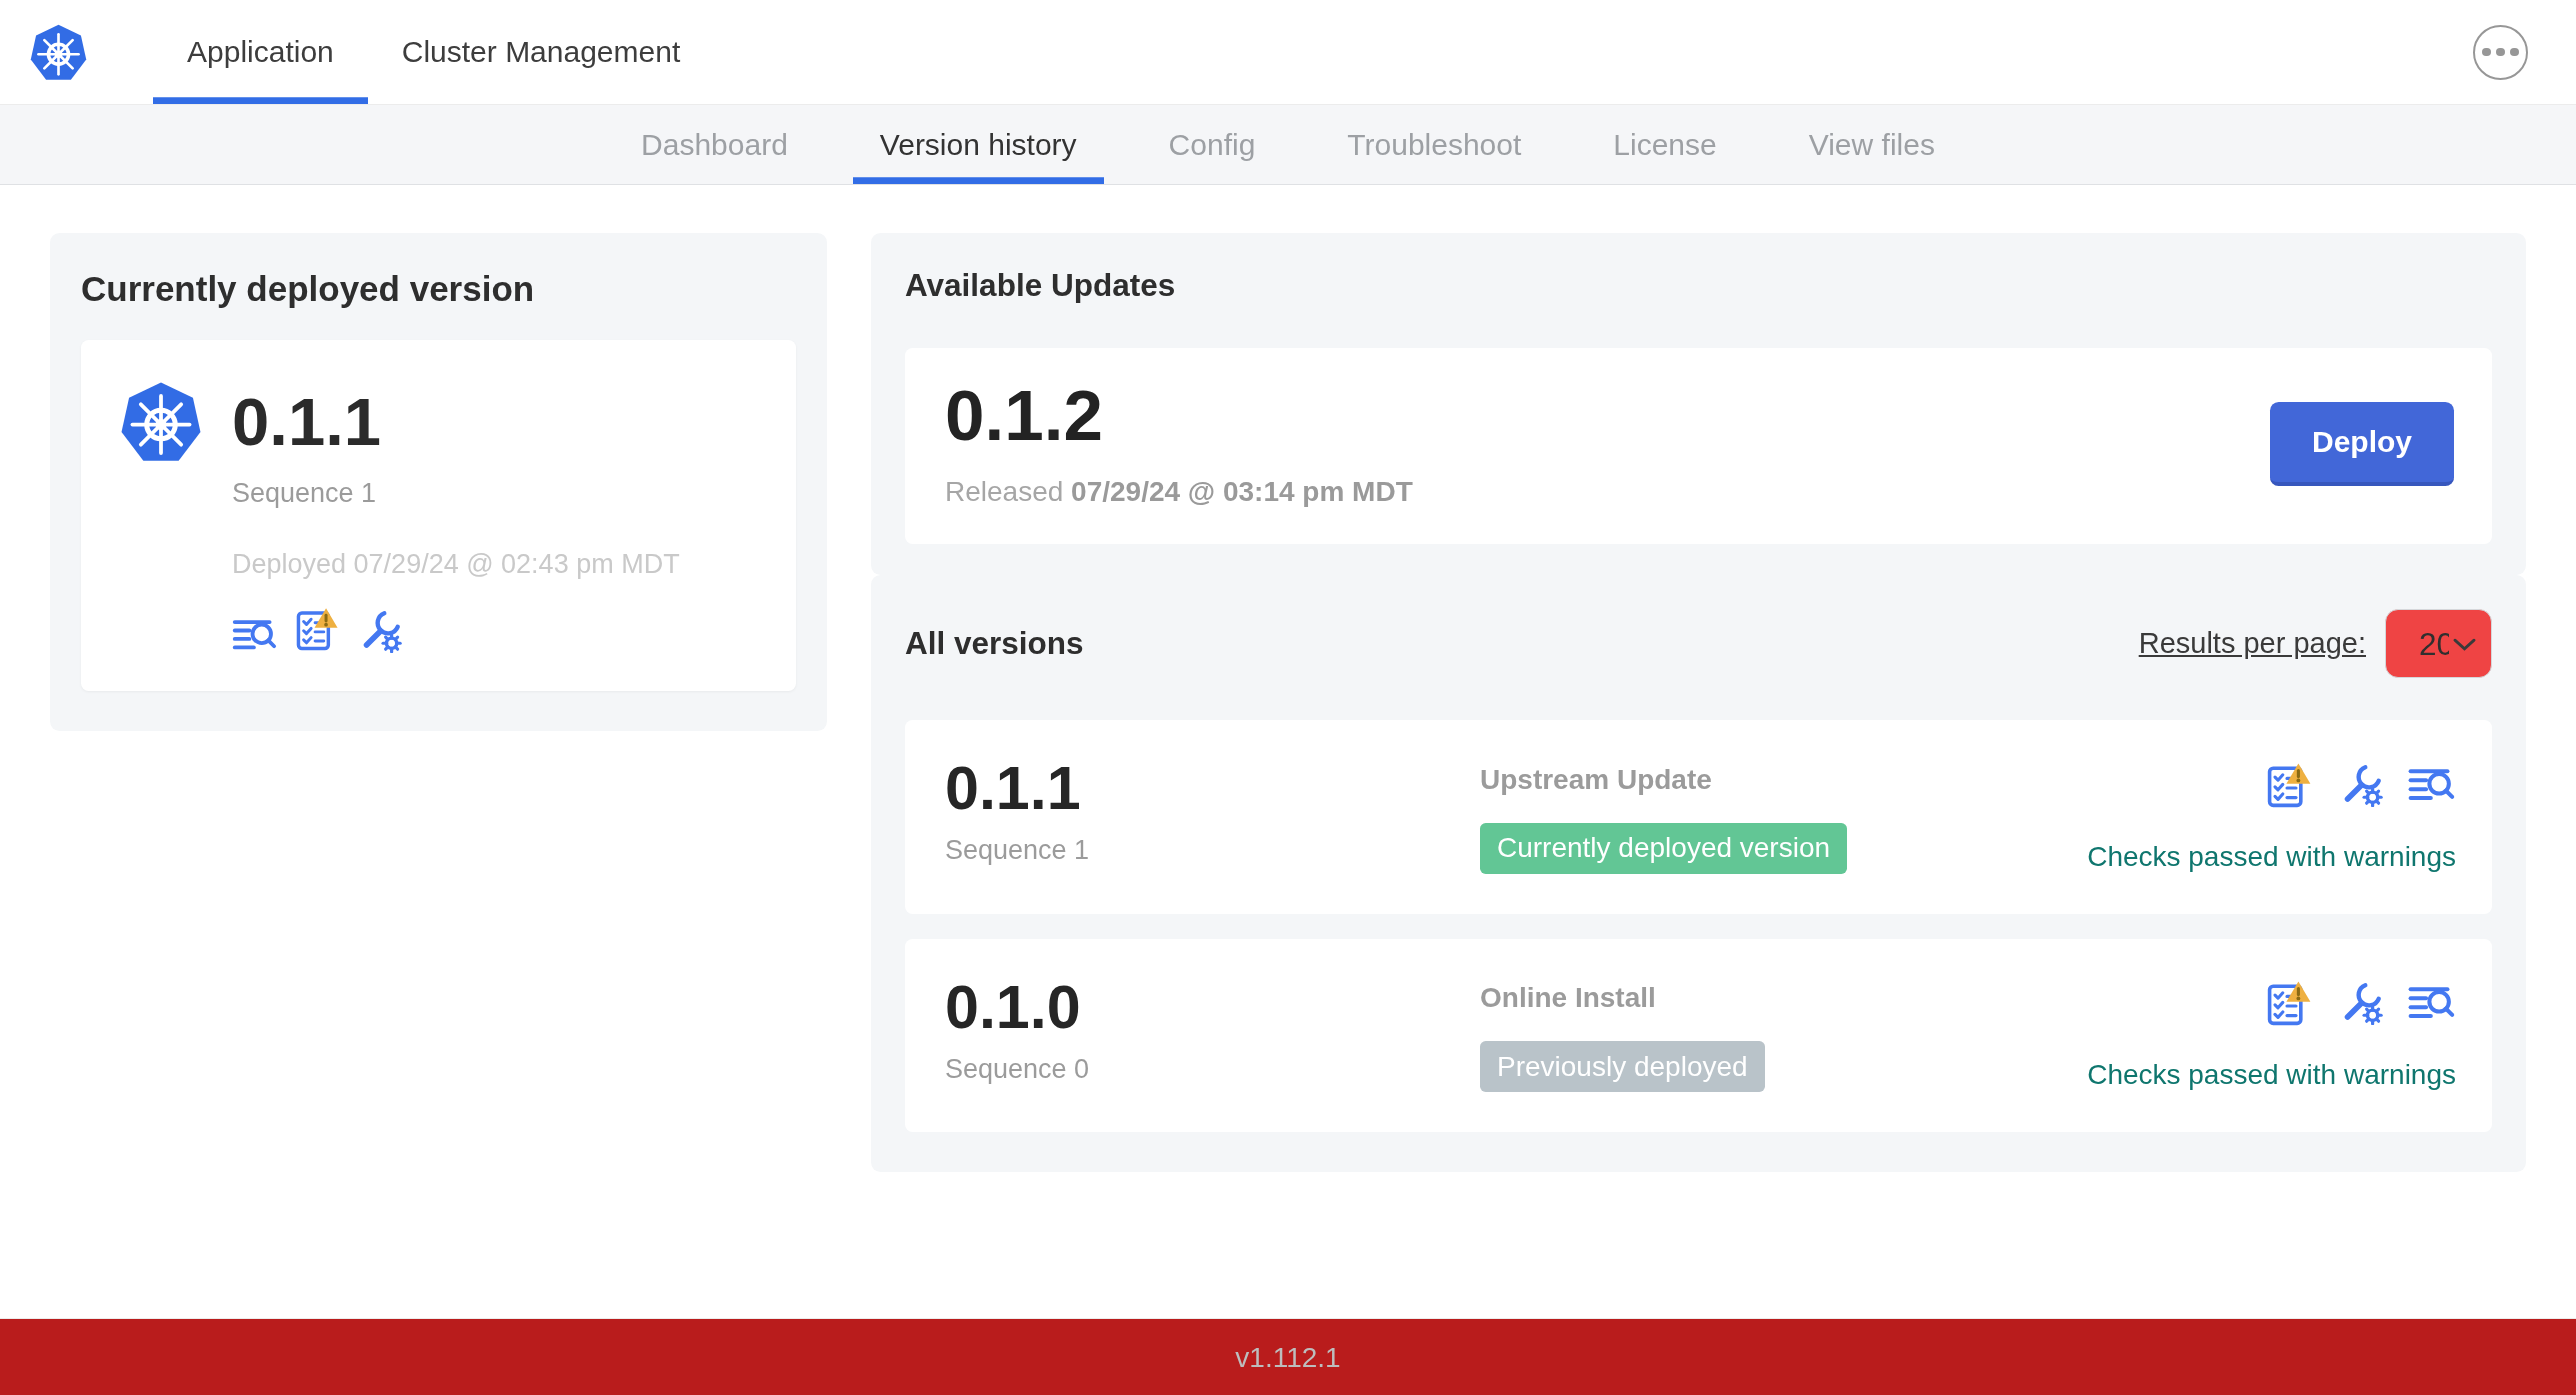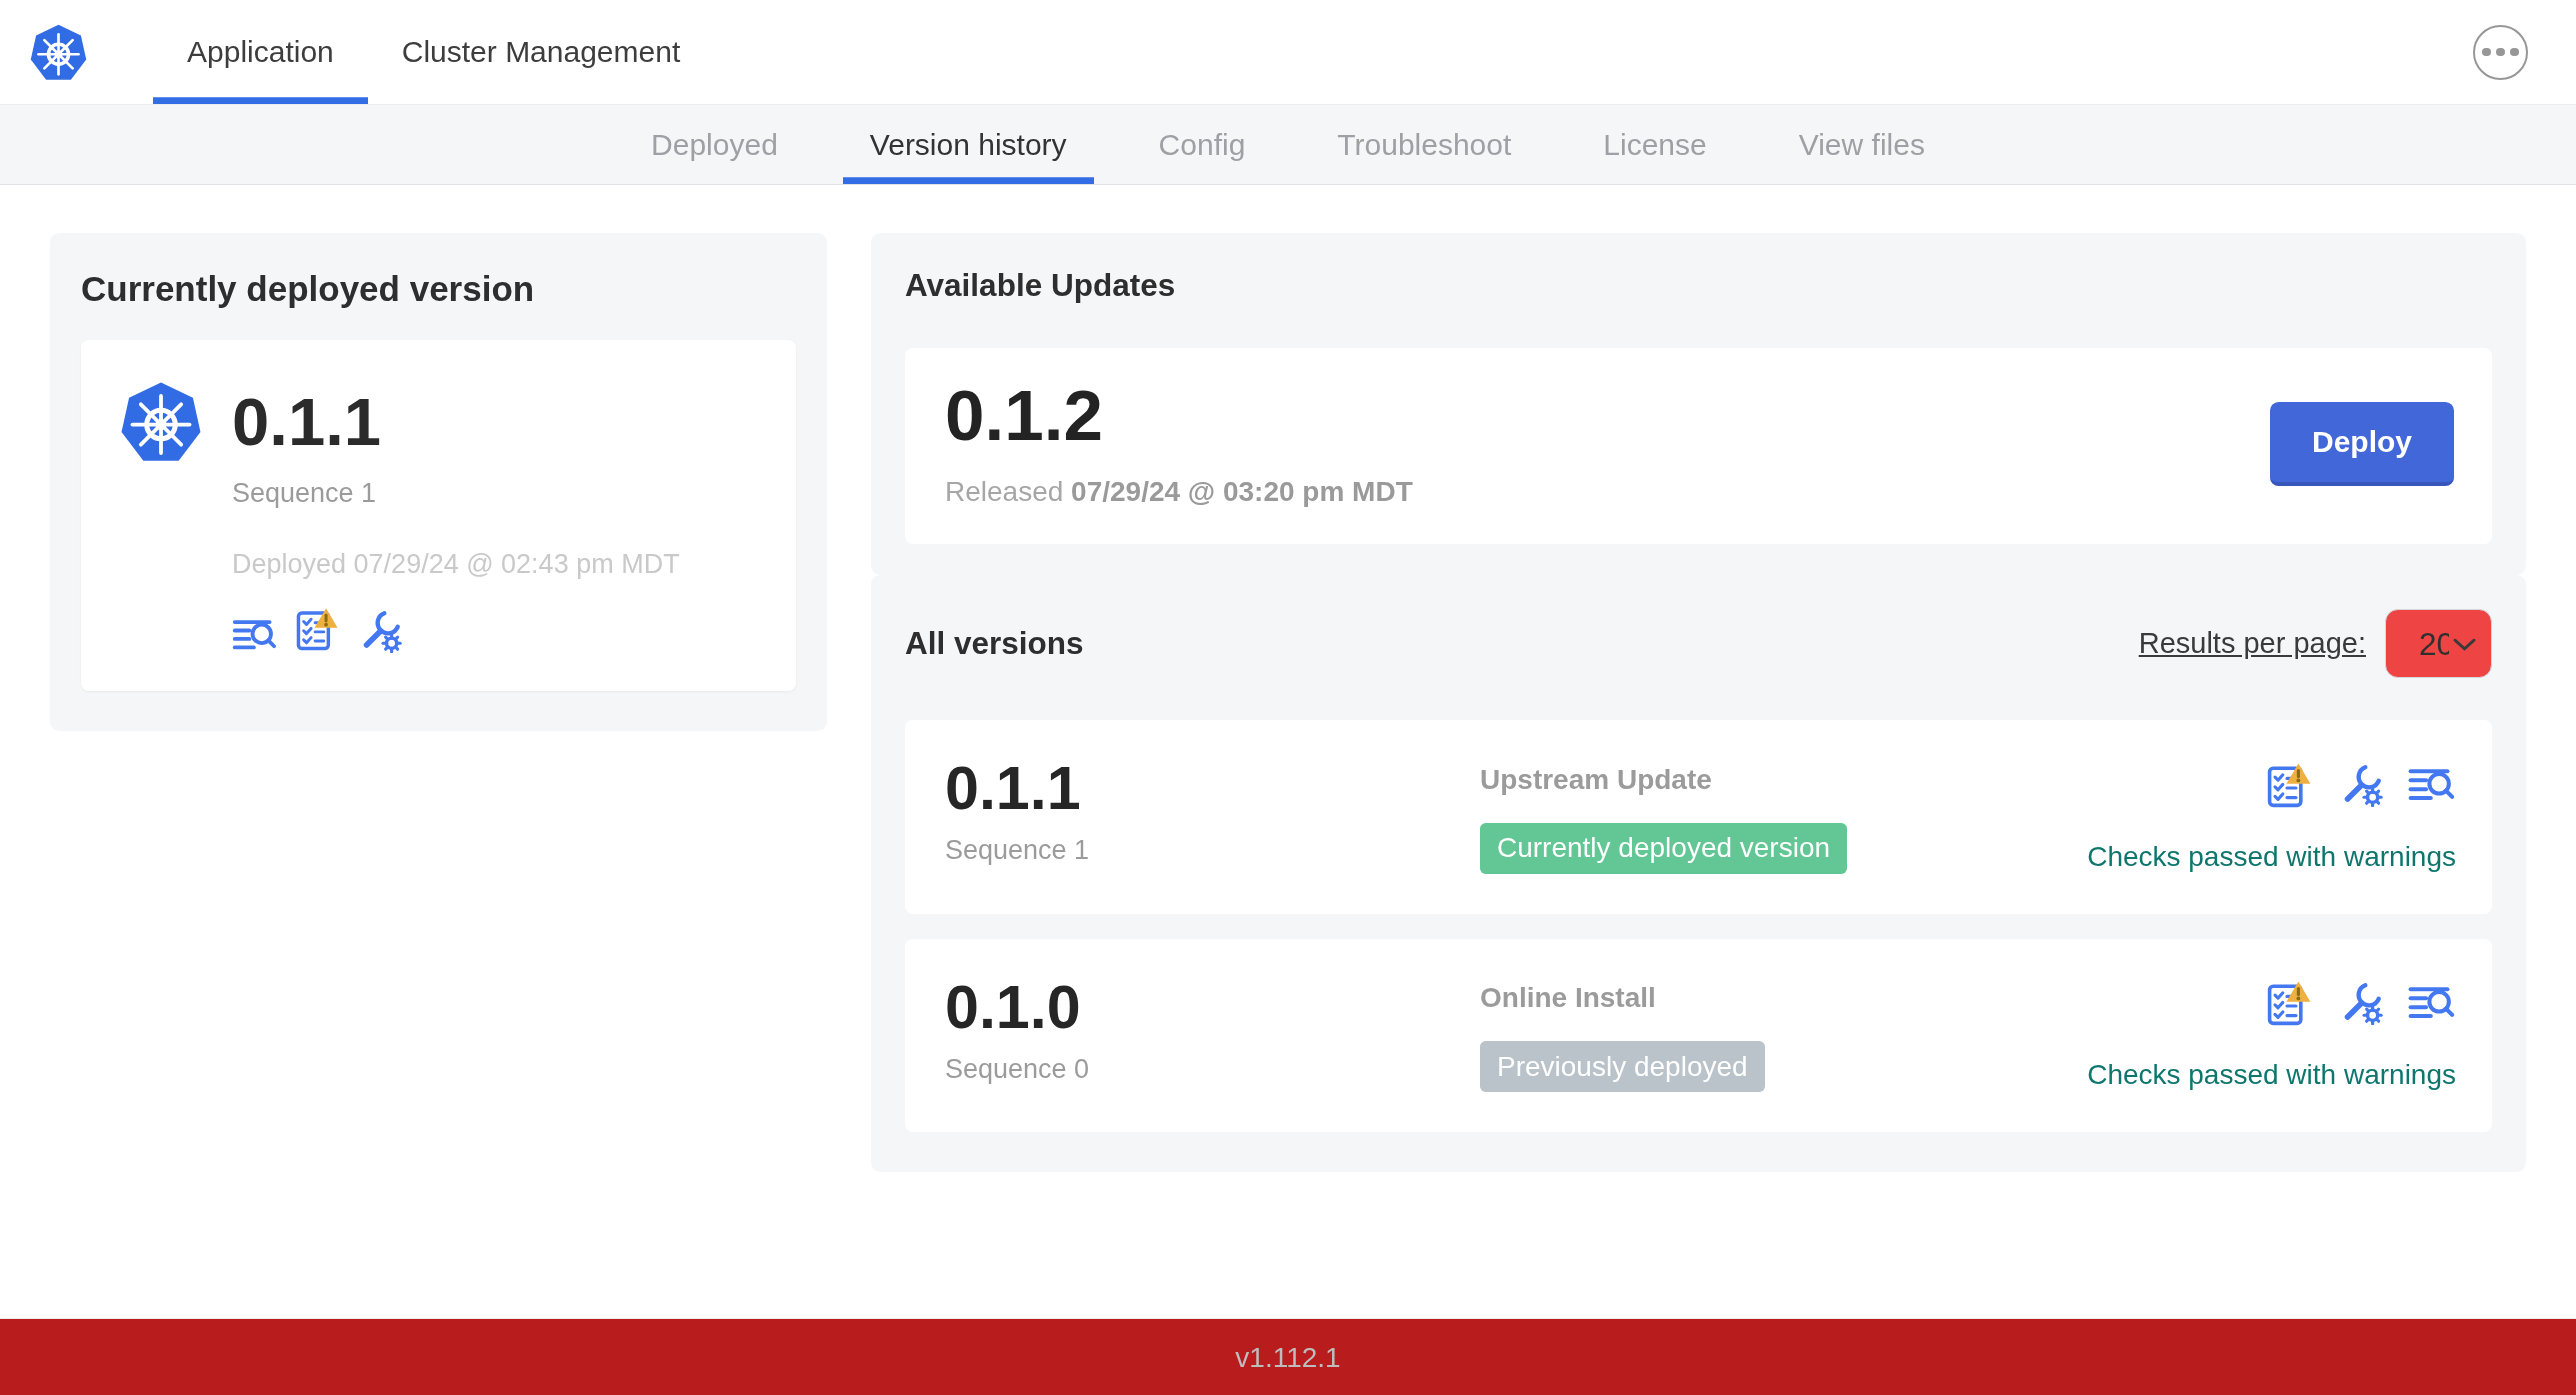--- a/index.html
+++ b/index.html
@@ -165,21 +165,21 @@
     </nav>
     <div class="top-spacer"></div>
     <button class="more-btn" aria-label="more options">
       <i></i>
         <i></i>
         <i></i>
     </button>
   </header>
 
   <nav class="subnav">
-    <div class="subnav-tab">Deployed</div>
+    <div class="subnav-tab">Dashboard</div>
     <div class="subnav-tab active">Version history</div>
     <div class="subnav-tab">Config</div>
     <div class="subnav-tab">Troubleshoot</div>
     <div class="subnav-tab">License</div>
     <div class="subnav-tab">View files</div>
   </nav>
 
   <main class="content">
 
     <section class="panel deployed-panel">
@@ -217,21 +217,21 @@
 
     <div class="right-col">
 
       <section class="panel updates-panel">
         <h3 class="panel-title">Available Updates</h3>
         <div class="update-row">
           <div class="update-info">
             <div class="version-xl">0.1.2</div>
             <div class="released">
               <span>Released</span>
-              <b>07/29/24 @ 03:20 pm MDT</b>
+              <b>07/29/24 @ 03:14 pm MDT</b>
             </div>
           </div>
           <button class="btn-primary">Deploy</button>
         </div>
       </section>
 
       <section class="panel allv-panel">
         <div class="allv-head">
           <h3 class="panel-title">All versions</h3>
           <div class="rpp">

